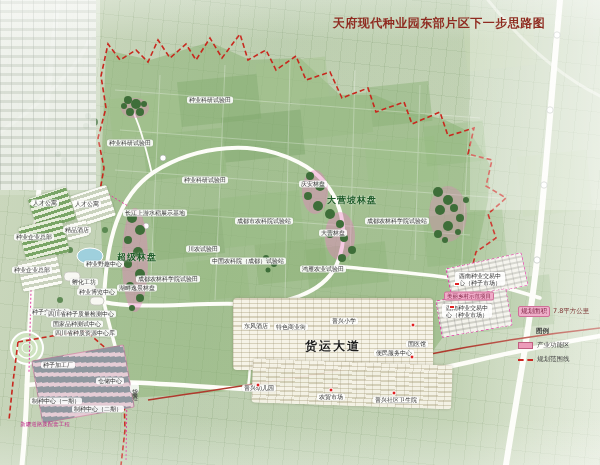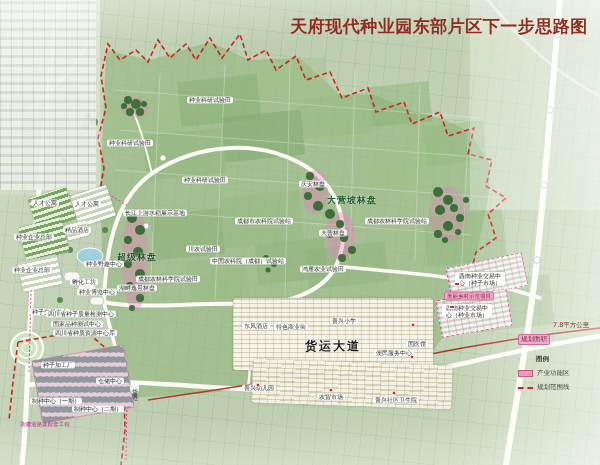--- a/index.html
+++ b/index.html
@@ -41,26 +41,26 @@
     color:#1e5c28;letter-spacing:1px;text-shadow:0 0 2px rgba(255,255,255,.9);z-index:30;white-space:nowrap;}
   .lbl-town{position:absolute;transform:translate(-50%,-50%);font-size:12px;font-weight:bold;
     color:#1c1c1c;letter-spacing:2px;text-shadow:0 0 3px rgba(255,255,255,.95);z-index:30;white-space:nowrap;}
   .lbl-magenta{position:absolute;transform:translate(-50%,-50%);font-size:5.5px;color:#c0268a;z-index:30;white-space:nowrap;}
   .badge-pink{position:absolute;transform:translate(-50%,-50%);font-size:5.5px;color:#7c1f3f;
     background:#f0aac8;border:1px solid #cf6f97;border-radius:2px;padding:0 2px;z-index:30;white-space:nowrap;}
   .lbl-vert{position:absolute;writing-mode:vertical-rl;font-size:6px;color:#444;
     background:rgba(255,255,255,.85);border-radius:5px;padding:2px 0;z-index:30;letter-spacing:2px;}
   
   .titlebox{position:absolute;left:282px;top:15px;width:314px;text-align:center;z-index:40;color:#8f2b20;}
-  .titlebox .t{font-size:17px;font-weight:bold;letter-spacing:.5px;white-space:nowrap;}
+  .titlebox .t{font-size:12px;font-weight:bold;letter-spacing:.5px;white-space:nowrap;}
   .titlebox .s{font-size:9.5px;font-weight:bold;margin-top:3px;letter-spacing:.3px;white-space:nowrap;}
   
   .legend{position:absolute;left:518px;top:306px;z-index:40;font-size:6.5px;color:#444;}
   .legend .arearow{display:flex;align-items:center;gap:3px;}
-  .legend .areabadge{background:#eeaec9;border:1px solid #cf6f97;color:#7c1f3f;padding:0 2px;border-radius:2px;margin-top:28px;}
+  .legend .areabadge{background:#eeaec9;border:1px solid #cf6f97;color:#7c1f3f;padding:0 2px;border-radius:2px;}
   .legend .areaval{color:#7a3030;}
   .legend .ltitle{margin:10px 0 4px 18px;font-weight:bold;color:#3a3a3a;}
   .legend .item{display:flex;align-items:center;gap:4px;margin-top:5px;}
   .sw-pink{width:15px;height:7px;background:#ec9cb9;border:1px solid #c06080;}
   .sw-dash{width:15px;height:0;border-top:2px dashed #cc2420;}
   .dot{position:absolute;width:5px;height:5px;border-radius:50%;background:#e01f1f;border:1px solid #fff;z-index:35;transform:translate(-50%,-50%);}
   .sq{position:absolute;width:6px;height:4px;background:#e01f1f;border:.5px solid #fff;z-index:35;transform:translate(-50%,-50%);}
 </style>
 </head>
 <body>

